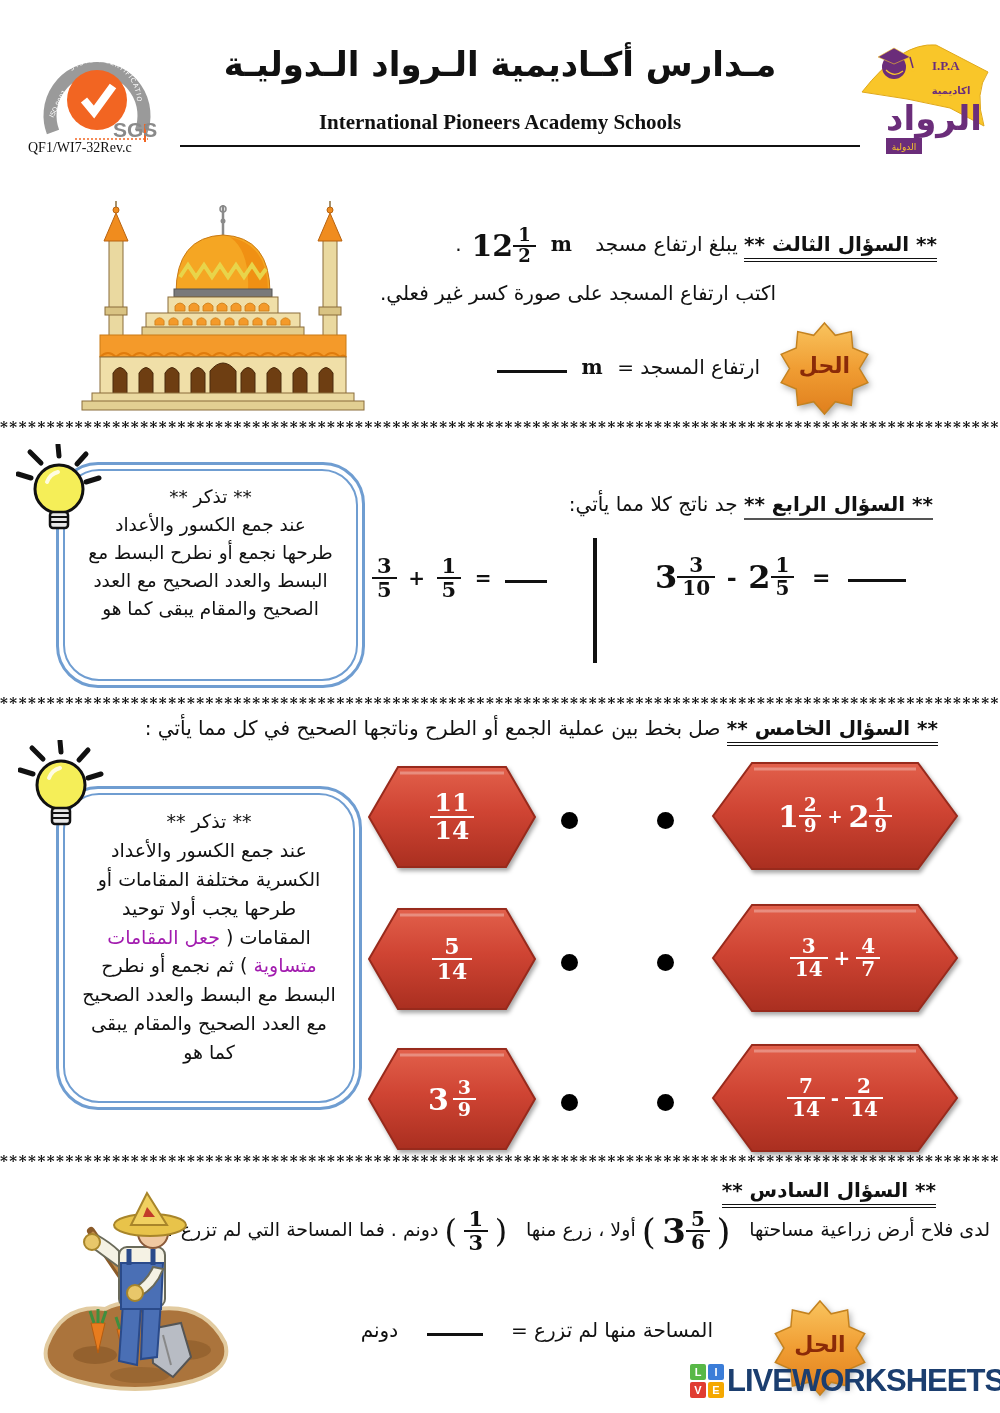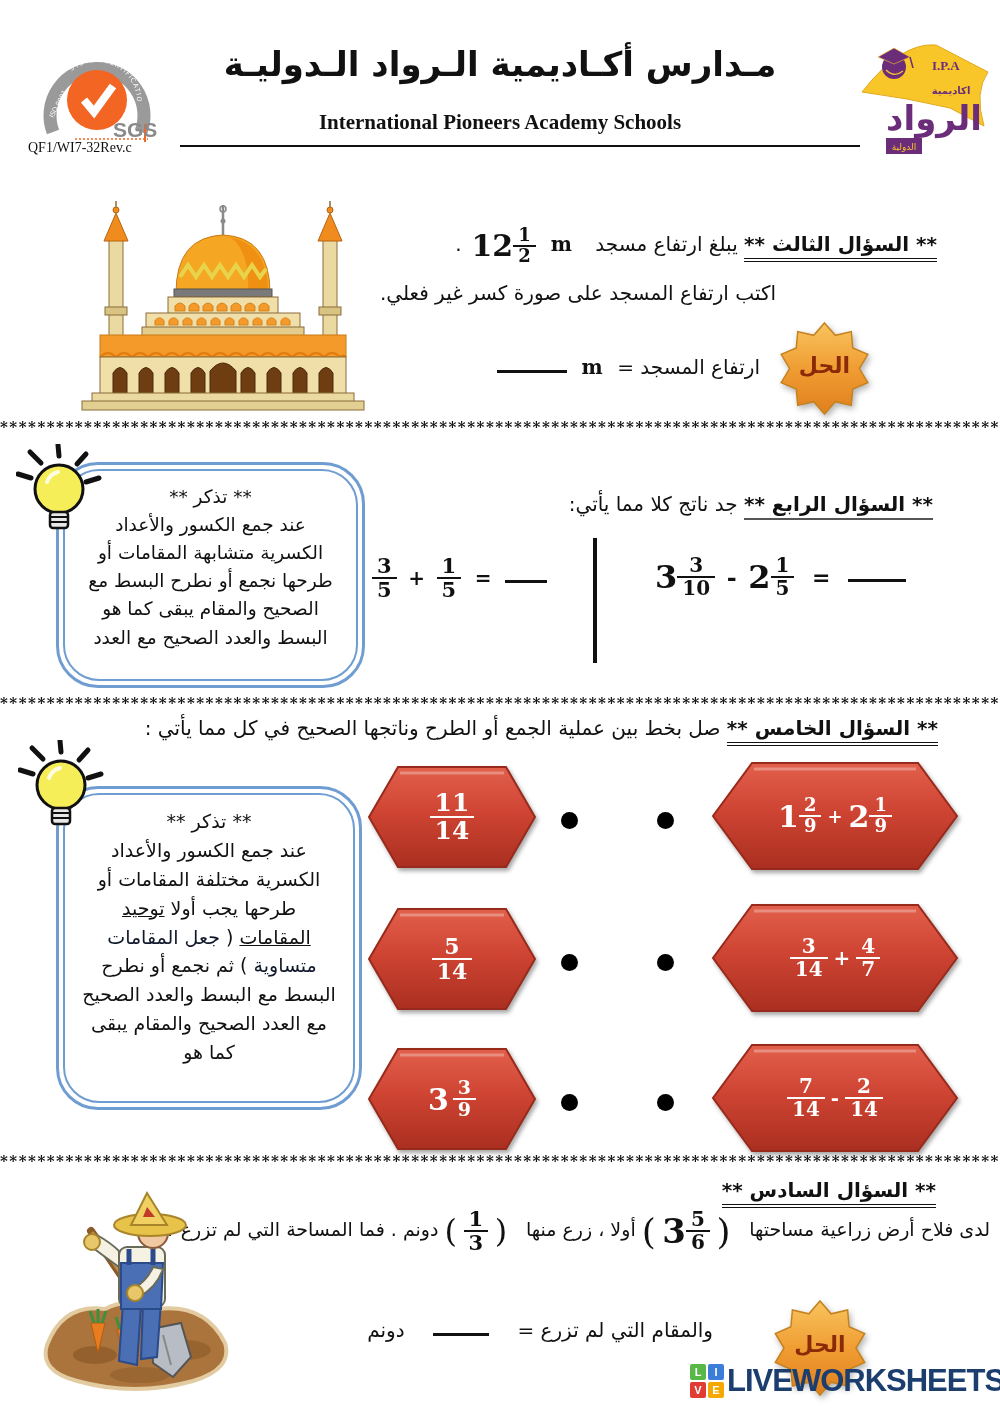--- a/index.html
+++ b/index.html
@@ -31,22 +31,22 @@
   .qtitle1{font-weight:bold;border-bottom:2.5px solid #555;padding-bottom:2px;}
   .qline{font-size:20px;}
   
   .stars{left:0;width:1000px;height:20px;overflow:hidden;white-space:nowrap;
          font-family:"DejaVu Serif",serif;font-weight:bold;font-size:15px;letter-spacing:1.5px;}
   
   .notebox{border:3px solid #6f9dd1;border-radius:42px;background:#fff;}
   .notebox::before{content:"";position:absolute;inset:4px;border:2px solid #6f9dd1;border-radius:36px;}
   .notetext{position:relative;direction:rtl;text-align:center;font-size:19px;line-height:1.52;
             padding:18px 20px 0 20px;}
-  .red{color:#0f172a;}
-  .u{text-decoration:underline;}
+  .red{color:#a21caf;}
+  .u{}
   
   .hex{position:absolute;}
   .hex svg{position:absolute;inset:0;filter:drop-shadow(2px 3px 2px rgba(0,0,0,0.35));}
   .hex .content{position:relative;height:100%;display:flex;align-items:center;justify-content:center;
                 color:#fff;}
   .dot{position:absolute;width:17px;height:17px;border-radius:50%;background:#000;}
   
   .badge{position:absolute;}
   .badge svg{position:absolute;inset:0;filter:drop-shadow(2px 3px 3px rgba(0,0,0,0.3));}
   .badge .content{position:relative;height:100%;display:flex;align-items:center;justify-content:center;
@@ -221,24 +221,23 @@
   <div class="abs ar nowrap qline" style="right:67px;top:492px">
     <span class="qtitle1">** السؤال الرابع **</span>
     <span> </span>
     <span>جد ناتج كلا مما يأتي:</span>
   </div>
 
   <div class="abs notebox" style="left:56px;top:462px;width:303px;height:220px">
     <div class="notetext" style="font-size:18.5px">
       <div class="bold">** تذكر **</div>
       <div>عند جمع الكسور والأعداد</div>
-      <div>الكسرية متشابهة المقامات أو</div>
       <div>طرحها نجمع أو نطرح البسط مع</div>
+      <div>البسط والعدد الصحيح مع العدد</div>
       <div>الصحيح والمقام يبقى كما هو</div>
-      <div>البسط والعدد الصحيح مع العدد</div>
     </div>
   </div>
   <div class="abs" style="left:16px;top:444px;width:86px;height:92px;z-index:3">
     <svg viewBox="0 0 86 92" width="86" height="92">
       <line x1="14" y1="8" x2="25" y2="19" stroke="#111" stroke-width="5" stroke-linecap="round"></line>
       <line x1="2" y1="30" x2="15" y2="34" stroke="#111" stroke-width="5" stroke-linecap="round"></line>
       <line x1="42" y1="1" x2="43" y2="12" stroke="#111" stroke-width="5" stroke-linecap="round"></line>
       <line x1="70" y1="10" x2="61" y2="20" stroke="#111" stroke-width="5" stroke-linecap="round"></line>
       <line x1="83" y1="34" x2="70" y2="38" stroke="#111" stroke-width="5" stroke-linecap="round"></line>
       <circle cx="43" cy="45" r="24" fill="#f5ee58" stroke="#111" stroke-width="3"></circle>
@@ -454,21 +453,21 @@
         <circle cx="100" cy="108" r="8" fill="#e8c76a" stroke="#a8852a" stroke-width="2"></circle>
         <circle cx="118" cy="48" r="15" fill="#f0c9a2" stroke="#8a5a3a" stroke-width="2"></circle>
         <ellipse cx="115" cy="40" rx="36" ry="11" fill="#e8c34a" stroke="#a8852a" stroke-width="2"></ellipse>
         <polygon points="96,40 112,8 132,40" fill="#f0d060" stroke="#a8852a" stroke-width="2"></polygon>
         <polygon points="108,32 112,22 120,32" fill="#c23b2a"></polygon>
       </g>
     </svg>
   </div>
 
   <div class="abs ar nowrap qline" style="right:287px;top:1318px">
-    <span>والمقام التي لم تزرع =</span>
+    <span>المساحة منها لم تزرع =</span>
     <span class="blank" style="width:56px;margin:0 22px"></span>
     <span>دونم</span>
   </div>
 
   <div class="badge" style="left:770px;top:1298px;width:100px;height:92px">
     <svg viewBox="0 0 100 100">
       <polygon points="50,3 61.1,15.8 77.6,12 79.1,28.8 94.7,35.5 86,50 94.7,64.5 79.1,71.2 77.6,88 61.1,84.2 50,97 38.9,84.2 22.4,88 20.9,71.2 5.3,64.5 14,50 5.3,35.5 20.9,28.8 22.4,12 38.9,15.8" fill="url(#badgeg)" stroke="#c4821f" stroke-width="1.5"></polygon>
     </svg>
     <div class="content ar">الحل</div>
   </div>

